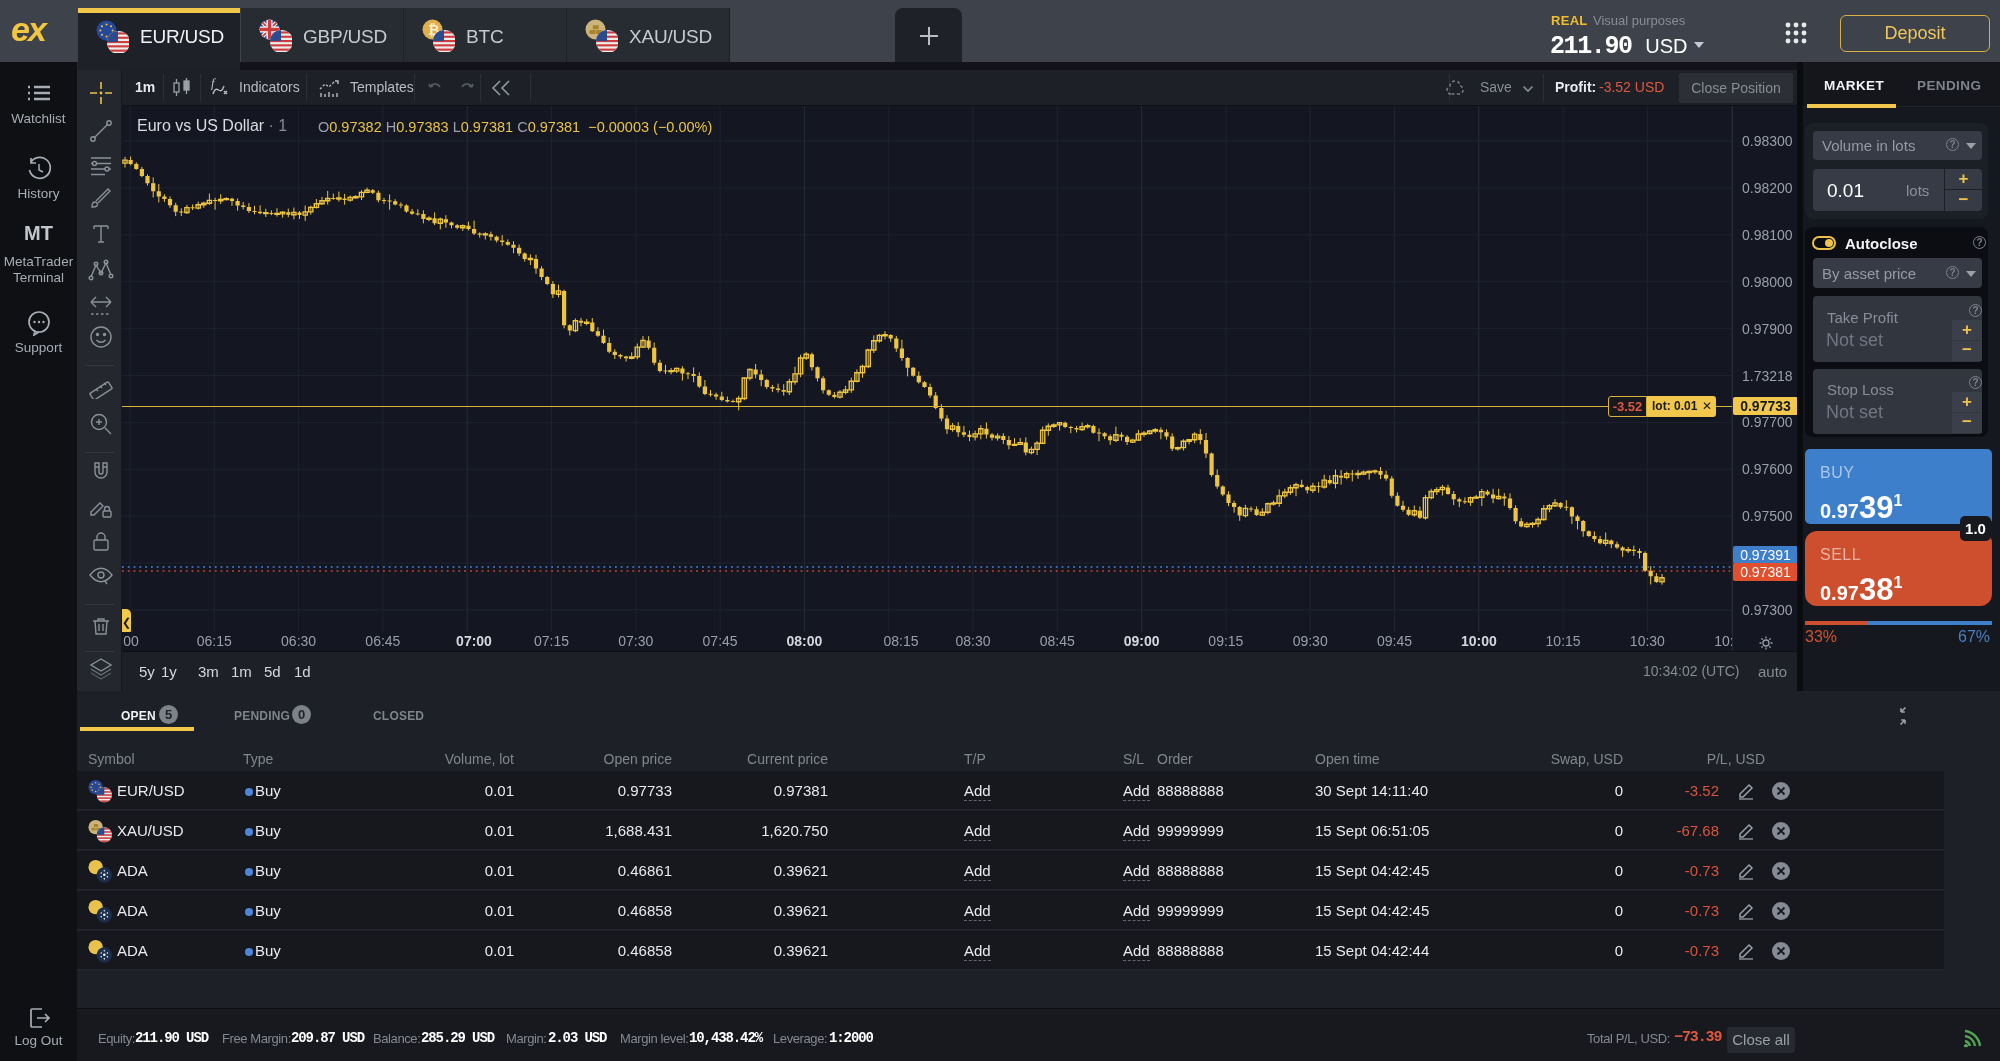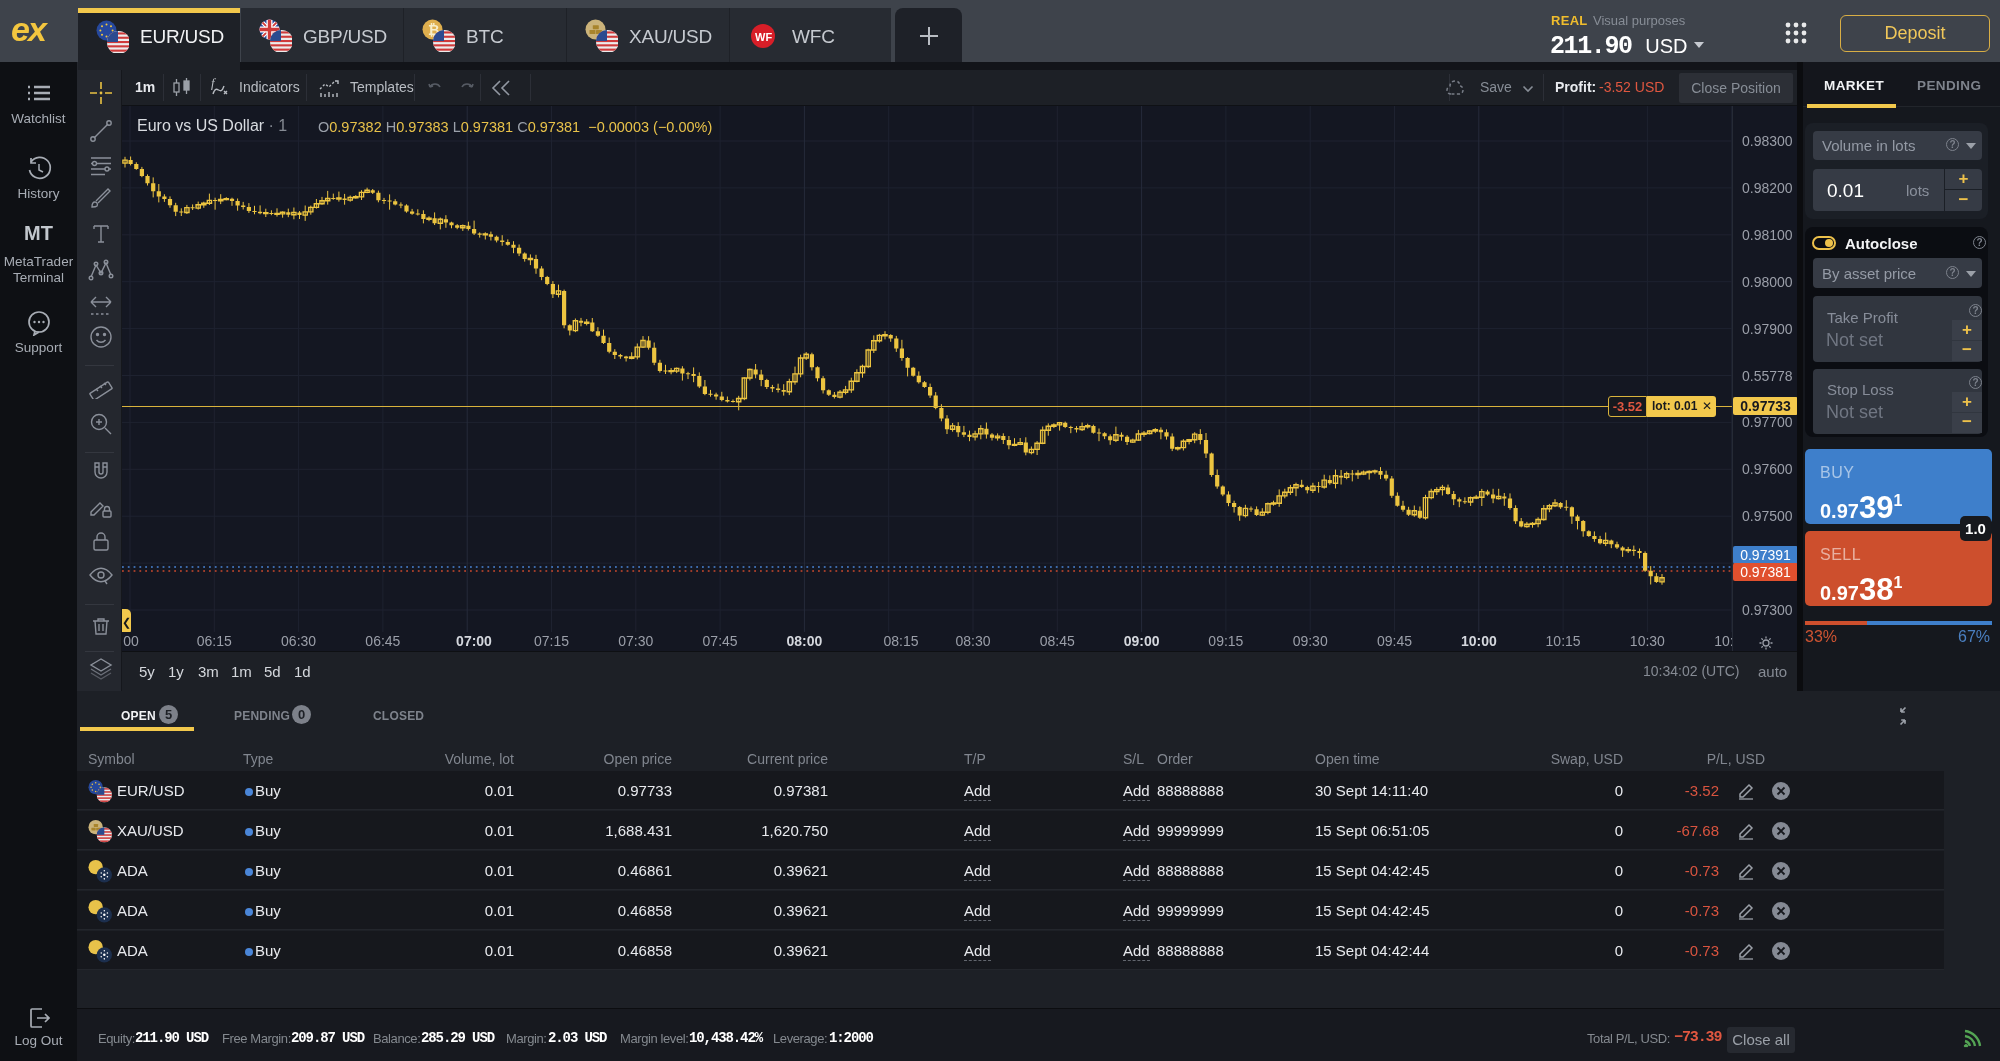--- a/index.html
+++ b/index.html
@@ -54,21 +54,21 @@
 #rpanel{position:absolute;left:1803px;top:62px;width:197px;height:629px;background:#15181e}
 #rtabs{position:absolute;left:0;top:0;width:197px;height:45px;background:#14161c;border-bottom:1px solid #22252b}
 .vcont{position:absolute;left:2px;top:61px;width:183px;height:96px;background:#1b1f26;border-radius:8px}
 .acont{position:absolute;left:2px;top:165px;width:183px;height:210px;background:#0b0d12;border-radius:8px}
 .rbox{position:absolute;background:#363b45;border-radius:4px}
 .rlab{position:absolute;font-size:15px;color:#949aa5}
 .qm{position:absolute;width:13px;height:13px;border-radius:50%;border:1.3px solid #7d828c;color:#7d828c;font-size:10px;font-weight:bold;text-align:center;line-height:12px}
 .caret{position:absolute;width:0;height:0;border-left:5px solid transparent;border-right:5px solid transparent;border-top:6px solid #9ba0a8}
 .step{position:absolute;background:#363b45;color:#edc14b;font-size:17px;font-weight:bold;text-align:center}
 #buy{position:absolute;left:2px;top:387px;width:187px;height:75px;background:#3e7fcb;border-radius:5px;color:#fff}
-#sell{position:absolute;left:2px;top:469px;width:187px;height:75px;background:#cd4f2d;border-radius:5px;color:#fff}
+#sell{position:absolute;left:2px;top:469px;width:187px;height:75px;background:#cd4f2d;border-radius:12px;color:#fff}
 .bslab{position:absolute;left:15px;top:15px;font-size:16px;color:rgba(255,255,255,.55);letter-spacing:.5px}
 .bsprice{position:absolute;left:15px;top:34px;font-weight:bold;font-size:20px;line-height:36px}
 .bsbig{font-size:31px}
 .bssup{font-size:16px;vertical-align:12px}
 #spread{position:absolute;z-index:6;left:157px;top:454px;width:31px;height:25px;background:#17191e;border-radius:5px;color:#fff;font-size:15px;font-weight:bold;text-align:center;line-height:25px}
 #sentbar{position:absolute;left:2px;top:559px;width:187px;height:4px;background:#3e7fcb}
 #sentbar i{position:absolute;left:0;top:0;width:62px;height:4px;background:#cd4f2d}
 .sentl{position:absolute;top:566px;font-size:16px}
 
 #bpanel{position:absolute;left:77px;top:691px;width:1923px;height:317px;background:#1d2026}
@@ -110,21 +110,21 @@
 <div class="pline-tag" style="left:1486px;width:39px;background:#17191e;border:1px solid #d9b33c;border-radius:3px 0 0 3px;color:#e05740;font-size:13px;font-weight:bold;text-align:center;line-height:19px">-3.52</div>
 <div class="pline-tag" style="left:1525px;width:69px;background:#f2c84c;border-radius:0 3px 3px 0;color:#17191e;font-size:12px;font-weight:bold;line-height:21px"><span style="margin-left:5px">lot: 0.01</span><span style="position:absolute;right:4px;top:0;font-weight:normal;font-size:12px">✕</span></div>
 <div class="abs" style="left:0;top:503px;width:9px;height:26px;background:#f2c84c;border-radius:0 5px 5px 0;color:#17191e;font-size:11px;line-height:26px;text-align:center">❮</div>
 </div>
 <div id="paxis">
 <div class="plab" style="top:26px">0.98300</div>
       <div class="plab" style="top:73px">0.98200</div>
       <div class="plab" style="top:120px">0.98100</div>
       <div class="plab" style="top:167px">0.98000</div>
       <div class="plab" style="top:214px">0.97900</div>
-      <div class="plab" style="top:261px">0.55778</div>
+      <div class="plab" style="top:261px">1.73218</div>
       <div class="plab" style="top:307px">0.97700</div>
       <div class="plab" style="top:354px">0.97600</div>
       <div class="plab" style="top:401px">0.97500</div>
       <div class="plab" style="top:495px">0.97300</div>
       <div class="ptag" style="top:291px;background:#f2c84c;color:#17191e;font-weight:bold">0.97733</div>
       <div class="ptag" style="top:440px;background:#3e7fcb;color:#fff">0.97391</div>
       <div class="ptag" style="top:457px;background:#e0502e;color:#fff">0.97381</div>
       <svg width="16" height="16" viewBox="0 0 16 16" style="position:absolute;left:25px;top:529px">
         <g fill="none" stroke="#9b9fa9" stroke-width="1.3">
           <circle cx="8" cy="8" r="3"></circle>
@@ -149,21 +149,21 @@
       <div class="tlab" style="left:1073.9px">09:15</div>
       <div class="tlab" style="left:1158.2px">09:30</div>
       <div class="tlab" style="left:1242.5px">09:45</div>
       <div class="tlab hr" style="left:1326.8px">10:00</div>
       <div class="tlab" style="left:1411.1px">10:15</div>
       <div class="tlab" style="left:1495.4px">10:30</div>
       <div class="tlab" style="left:1579.7px">10:45</div>
 </div>
 <div id="tfrow">
 <span class="tf" style="left:17px">5y</span>
-      <span class="tf" style="left:46px">1y</span>
+      <span class="tf" style="left:39px">1y</span>
       <span class="tf" style="left:76px">3m</span>
       <span class="tf" style="left:109px">1m</span>
       <span class="tf" style="left:142px">5d</span>
       <span class="tf" style="left:172px">1d</span>
 <span class="tf" style="left:1521px;color:#868b94;font-size:14px">10:34:02 (UTC)</span>
 <span class="tf" style="left:1636px;color:#868b94">auto</span>
 </div>
 <div id="gap1"></div>
 
 <div id="ctbar">
@@ -840,27 +840,20 @@
                 <rect y="10" width="22" height="2.1"></rect>
                 <rect y="14.3" width="22" height="2.1"></rect>
                 <rect y="18.6" width="22" height="2.1"></rect>
               </g>
               <rect width="11" height="11" fill="#2c4b8f"></rect>
             </g>
           </svg></div>
         <span class="tlabel">XAU/USD</span>
 </div>
 <div class="tabsep" style="left:729px"></div>
-<div class="tab" style="left:730px;width:161px">
-<div class="flags"><svg width="34" height="34" viewBox="0 0 34 34">
-            <circle cx="15" cy="17" r="12" fill="#d71e28"></circle>
-            <text x="7" y="22" font-size="11" font-weight="bold" fill="#fff" font-family="Liberation Sans">WF</text>
-          </svg></div>
-        <span class="tlabel">WFC</span>
-</div>
 <div id="plustab">
         <svg width="24" height="24" viewBox="0 0 24 24">
           <path d="M12 3v18M3 12h18" stroke="#b9bdc3" stroke-width="2" fill="none"></path>
         </svg>
       </div>
 <span class="real">REAL</span>
       <span class="visual">Visual purposes</span>
 <span class="balance">211.90 <span class="balusd">USD</span></span>
 <div class="balcaret"></div>
 <svg id="gridicon" width="26" height="26" viewBox="0 0 26 26">

